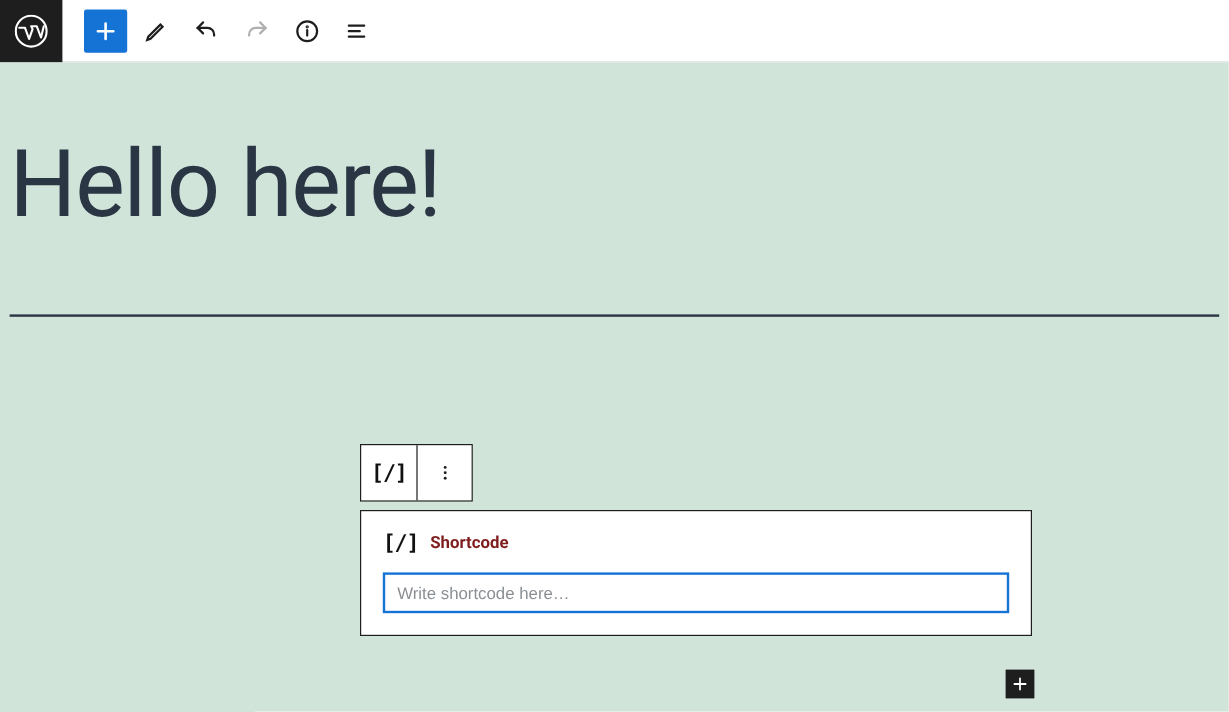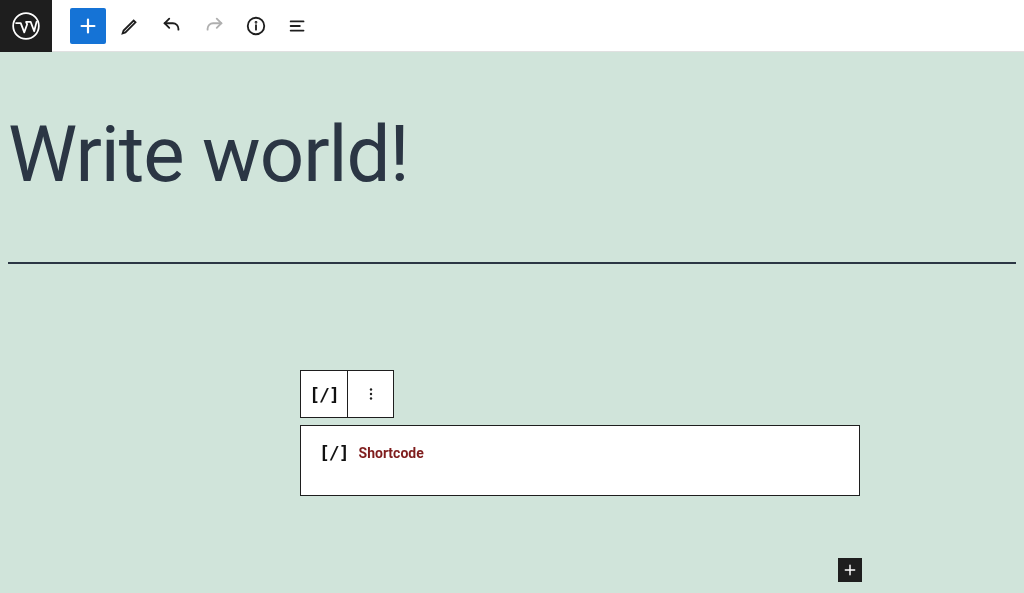--- a/index.html
+++ b/index.html
@@ -134,41 +134,42 @@
       </svg>
   </button>
   <button class="tb-btn">
     <svg viewBox="0 0 24 24" fill="none" stroke="#1e1e1e" stroke-width="2" stroke-linecap="round">
         <path d="M4 7h14M4 12h10M4 17h14"></path>
       </svg>
   </button>
 </div>
 
 <div class="canvas">
-  <h1 class="post-title">Write world!</h1>
+  <h1 class="post-title">Hello here!</h1>
   <div class="hr"></div>
 
   <div class="block-toolbar">
     <div class="bt-cell">
       <span class="icon-shortcode">[/]</span>
     </div>
     <div class="bt-cell">
       <svg viewBox="0 0 24 24" width="18" height="18" fill="#1e1e1e">
           <circle cx="12" cy="6" r="1.6"></circle>
           <circle cx="12" cy="12" r="1.6"></circle>
           <circle cx="12" cy="18" r="1.6"></circle>
         </svg>
     </div>
   </div>
 
   <div class="shortcode-card">
     <div class="sc-head">
       <span class="icon-shortcode">[/]</span>
       <span class="lbl">Shortcode</span>
     </div>
+    <input class="sc-input" type="text" placeholder="Write shortcode here…" style="">
   </div>
 
   <div class="add-block-fab">
     <svg viewBox="0 0 24 24" fill="none" stroke-width="2.2" stroke-linecap="round">
         <path d="M12 5v14M5 12h14"></path>
       </svg>
   </div>
 </div>
 
 </body></html>

